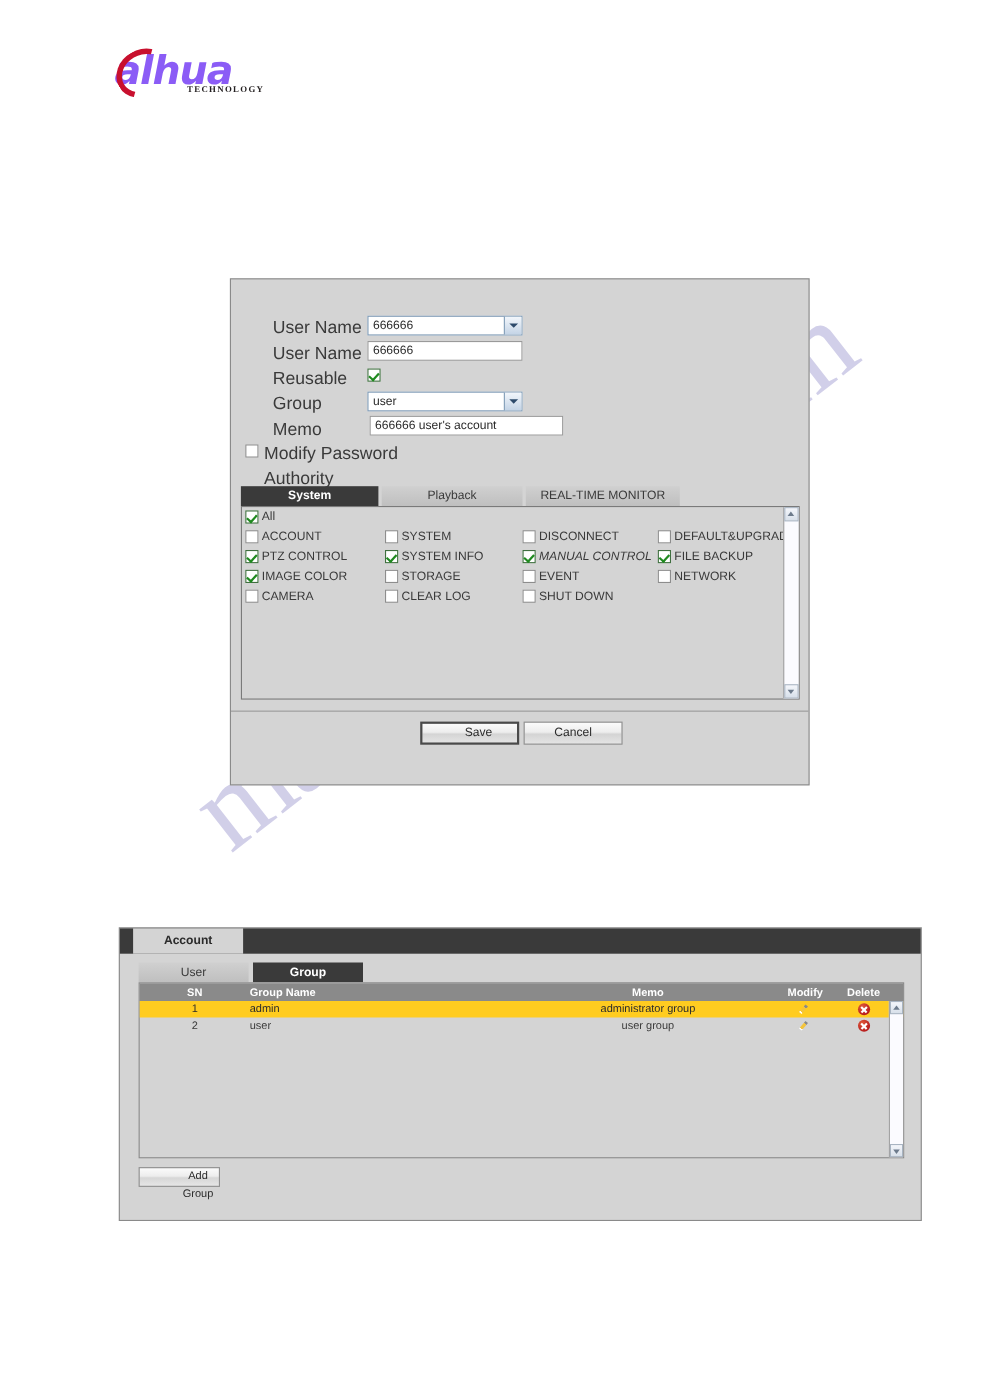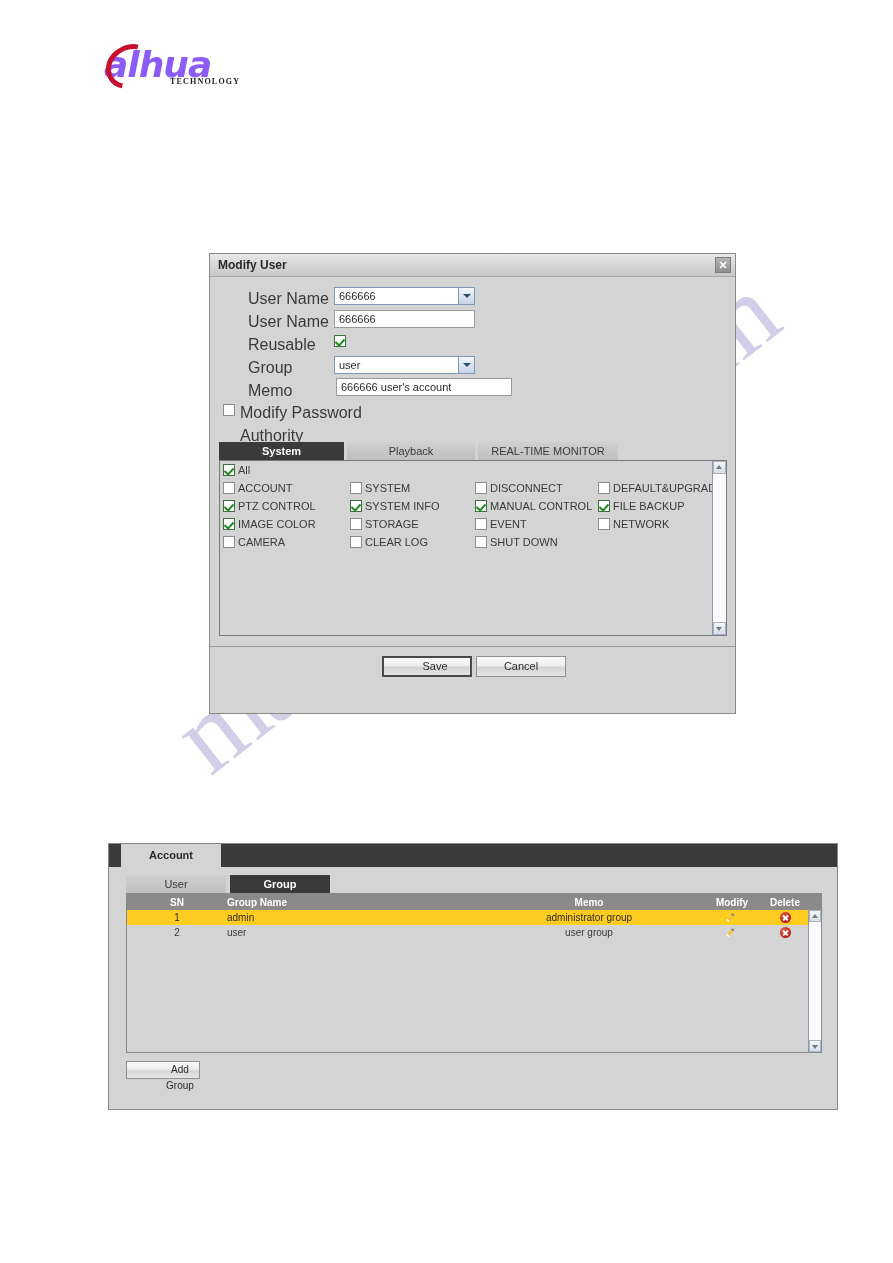--- a/index.html
+++ b/index.html
@@ -451,24 +451,20 @@
 </div>
 
 <div id="logo">
   <div class="logo-word">alhua</div>
   <div class="logo-arc"></div>
   <div class="logo-sub">TECHNOLOGY</div>
 </div>
 
 <div id="modify-user-dialog">
 
-  <div class="dlg-titlebar">
-    <div class="dlg-title">Modify User</div>
-    <div class="dlg-close">✕</div>
-  </div>
 
   <div class="form-label" style="left:38px; top:36px;">User Name</div>
   <div class="select-box" style="left:124px; top:33px; width:141px;">
     <div class="sel-val">666666</div>
     <div class="sel-arrow"></div>
   </div>
 
   <div class="form-label" style="left:38px; top:59px;">User Name</div>
   <div class="field-box" style="left:124px; top:56px; width:141px;">666666</div>
 
@@ -520,21 +516,21 @@
     </div>
 
     <div class="perm-item" style="left:3px; top:39px;">
       <span class="cb checked" style="left:0; top:0;"></span>
       <span class="pl">PTZ CONTROL</span>
     </div>
     <div class="perm-item" style="left:130px; top:39px;">
       <span class="cb checked" style="left:0; top:0;"></span>
       <span class="pl">SYSTEM INFO</span>
     </div>
-    <div class="perm-item" style="left:255px; top:39px;">
+    <div class="perm-item" style="left:255px; top:39px;font-style:italic;">
       <span class="cb checked" style="left:0; top:0;"></span>
       <span class="pl">MANUAL CONTROL</span>
     </div>
     <div class="perm-item" style="left:378px; top:39px;">
       <span class="cb checked" style="left:0; top:0;"></span>
       <span class="pl">FILE BACKUP</span>
     </div>
 
     <div class="perm-item" style="left:3px; top:57px;">
       <span class="cb checked" style="left:0; top:0;"></span>

